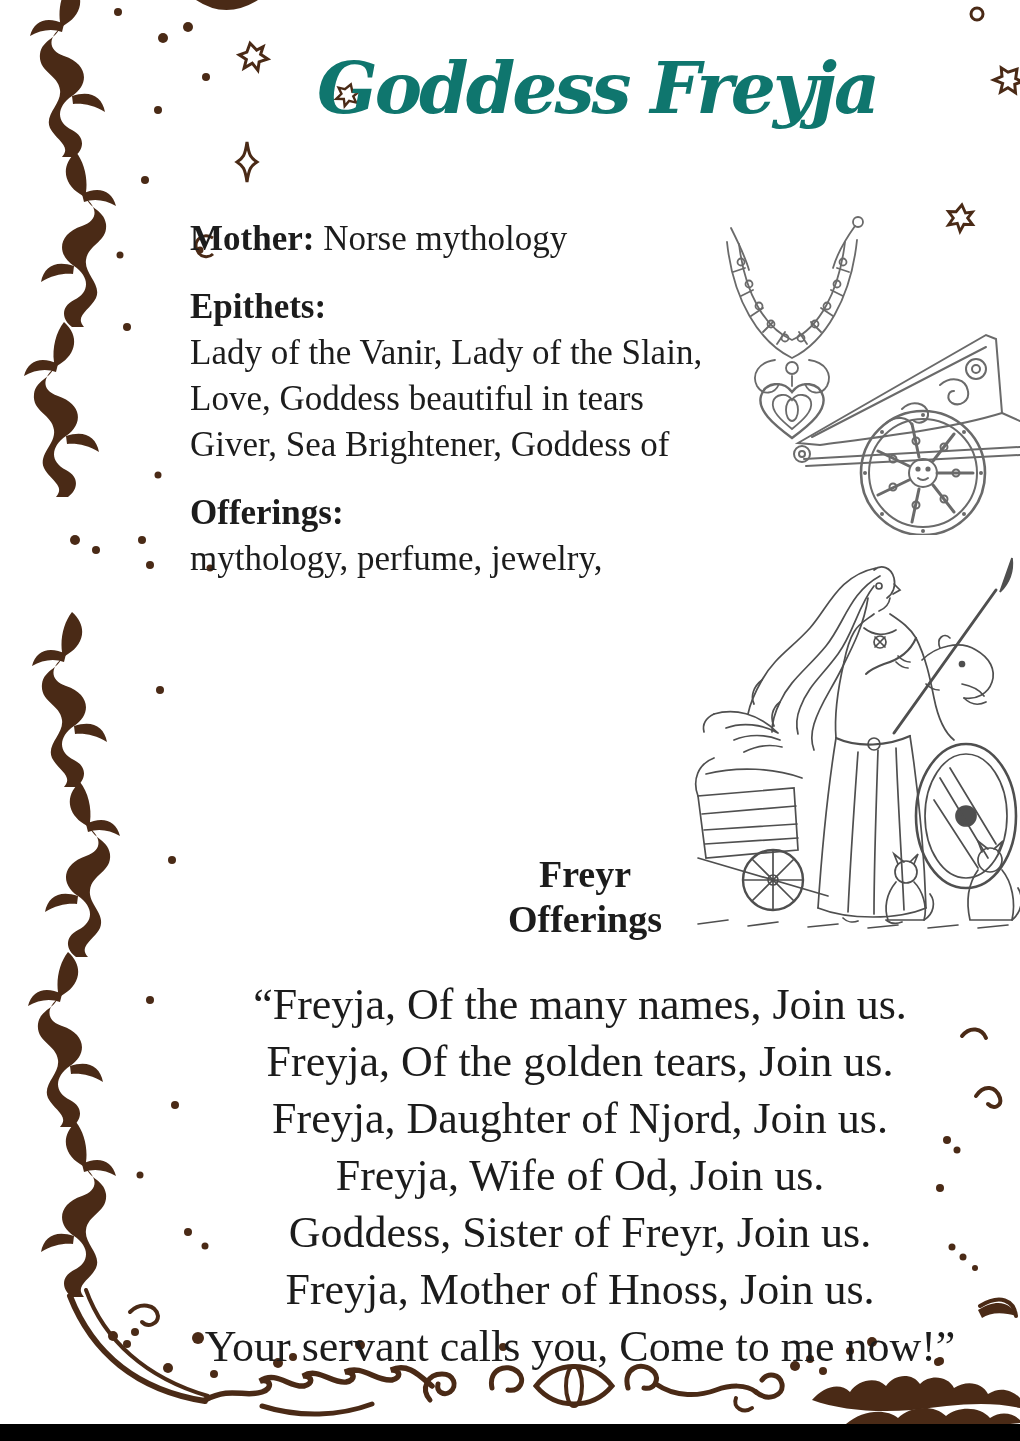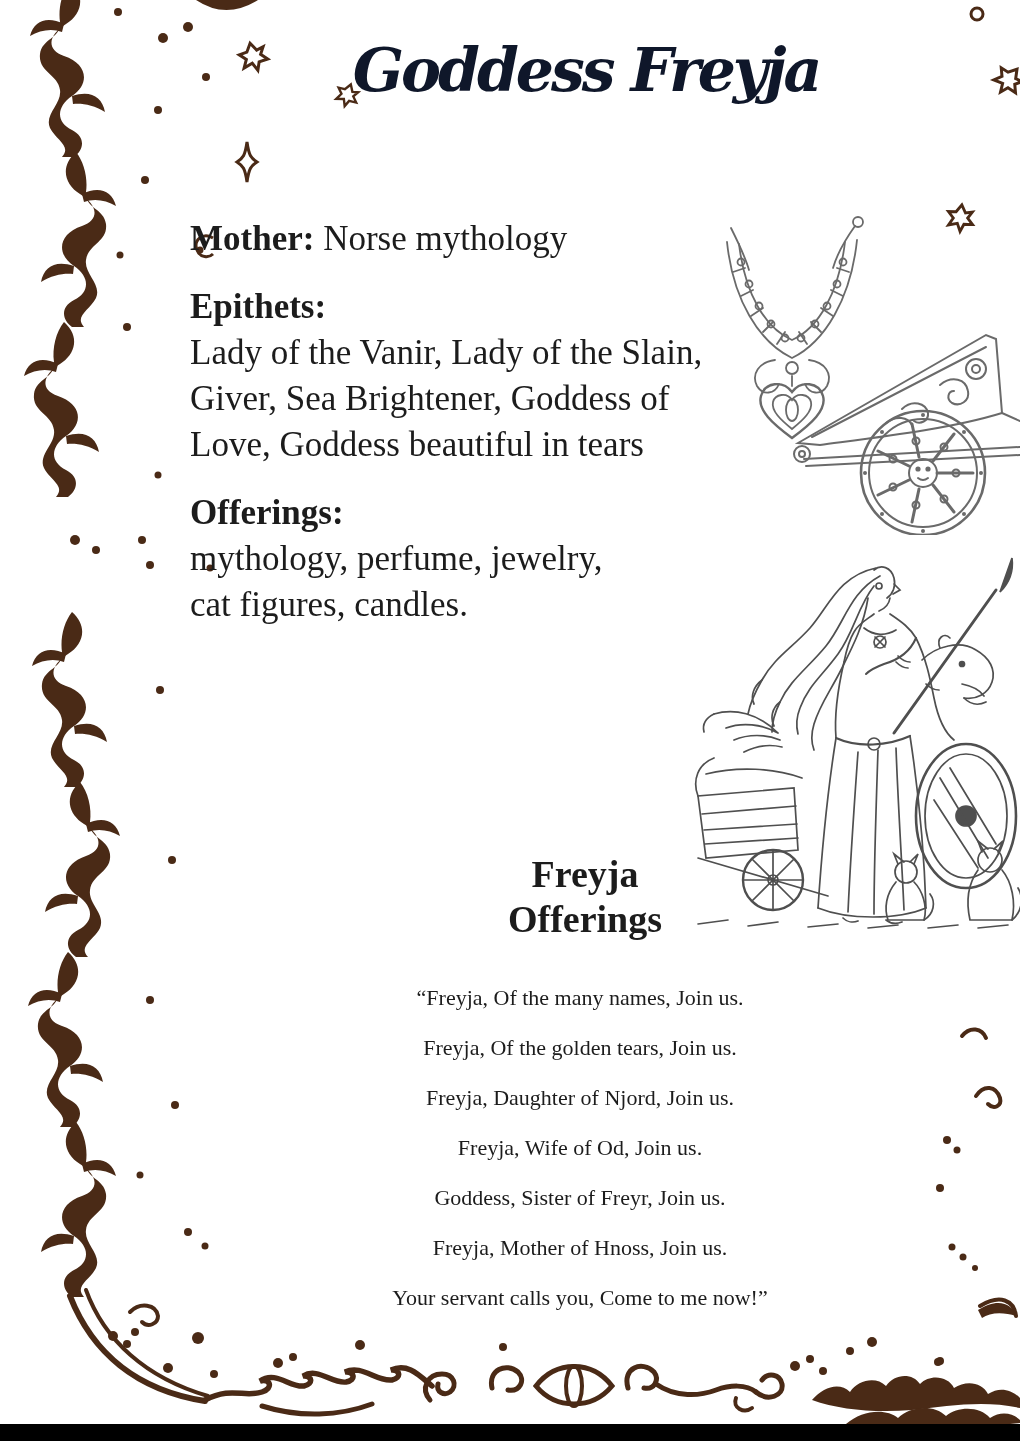--- a/index.html
+++ b/index.html
@@ -4,31 +4,31 @@
 <style>
   html,body{margin:0;padding:0;background:#fff;}
   .page{position:relative;width:1020px;height:1441px;background:#ffffff;overflow:hidden;
         font-family:"Liberation Serif",serif;color:#1c1c1c;}
   svg{position:absolute;left:0;top:0;}
   .border-art{width:1020px;height:1441px;z-index:1;}
   .art{z-index:2;}
   .art.necklace{left:695px;top:210px;}
   .art.chariot{left:790px;top:325px;}
   .art.goddess{left:678px;top:528px;}
-  .title{position:absolute;left:235px;top:34px;width:700px;margin:1px;text-align:center;
+  .title{position:absolute;left:235px;top:34px;width:700px;margin:12px;text-align:center;
          font-family:"DejaVu Serif",serif;font-style:italic;font-weight:600;
-         font-size:60px;letter-spacing:-3px;color:#0f172a;z-index:3;}
+         font-size:71px;letter-spacing:-3px;color:#0f766e;z-index:3;}
   .content{position:absolute;left:190px;top:216px;width:620px;z-index:3;}
   .section{margin:0 0 22px 0;}
   .line{margin:0;font-size:35px;line-height:46px;}
   .lbl{font-weight:bold;}
   .inv-heading{position:absolute;left:235px;top:852px;width:700px;text-align:center;z-index:3;}
   .inv-heading p{margin:0;font-size:38px;line-height:45px;font-weight:bold;}
   .invocation{position:absolute;left:155px;top:970px;width:850px;text-align:center;z-index:3;}
-  .invocation p{margin:6px;font-size:22px;line-height:44px;}
+  .invocation p{margin:13px;font-size:44px;line-height:44px;}
   .black-bar{position:absolute;left:0;top:1424px;width:1020px;height:17px;background:#000;z-index:4;}
 </style>
 </head>
 <body>
 
 <div class="page">
 
   <svg class="border-art" viewBox="0 0 1020 1441" fill="none">
     <defs>
       <g id="vseg" fill="#4a2a16" stroke="none">
@@ -278,33 +278,32 @@
 
   <div class="content">
     <div class="section">
       <p class="line"><span class="lbl">Mother:</span> <span>Norse mythology</span></p>
     </div>
 
 
     <div class="section">
       <p class="line lbl">Epithets:</p>
       <p class="line">Lady of the Vanir, Lady of the Slain,</p>
+      <p class="line">Love, Goddess beautiful in tears</p>
       <p class="line">Giver, Sea Brightener, Goddess of</p>
-      <p class="line">Love, Goddess beautiful in tears</p>
     </div>
 
     <div class="section">
       <p class="line lbl">Offerings:</p>
       <p class="line">mythology, perfume, jewelry,</p>
-      <p class="line">cat figures, candles.</p>
     </div>
   </div>
 
   <div class="inv-heading">
-    <p>Freyja</p>
+    <p>Freyr</p>
     <p>Offerings</p>
   </div>
 
   <div class="invocation">
     <p>“Freyja, Of the many names, Join us.</p>
     <p>Freyja, Of the golden tears, Join us.</p>
     <p>Freyja, Daughter of Njord, Join us.</p>
     <p>Freyja, Wife of Od, Join us.</p>
     <p>Goddess, Sister of Freyr, Join us.</p>
     <p>Freyja, Mother of Hnoss, Join us.</p>

